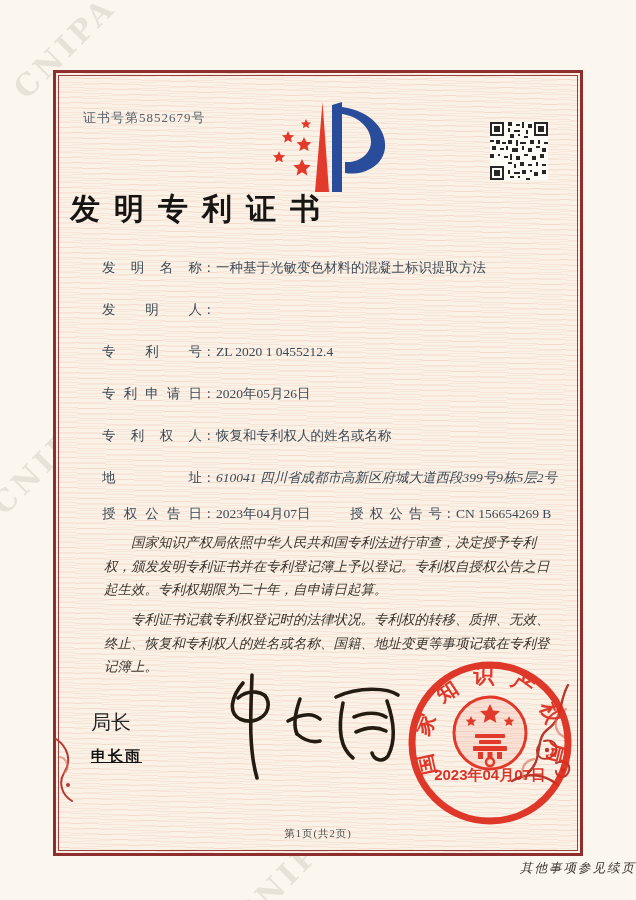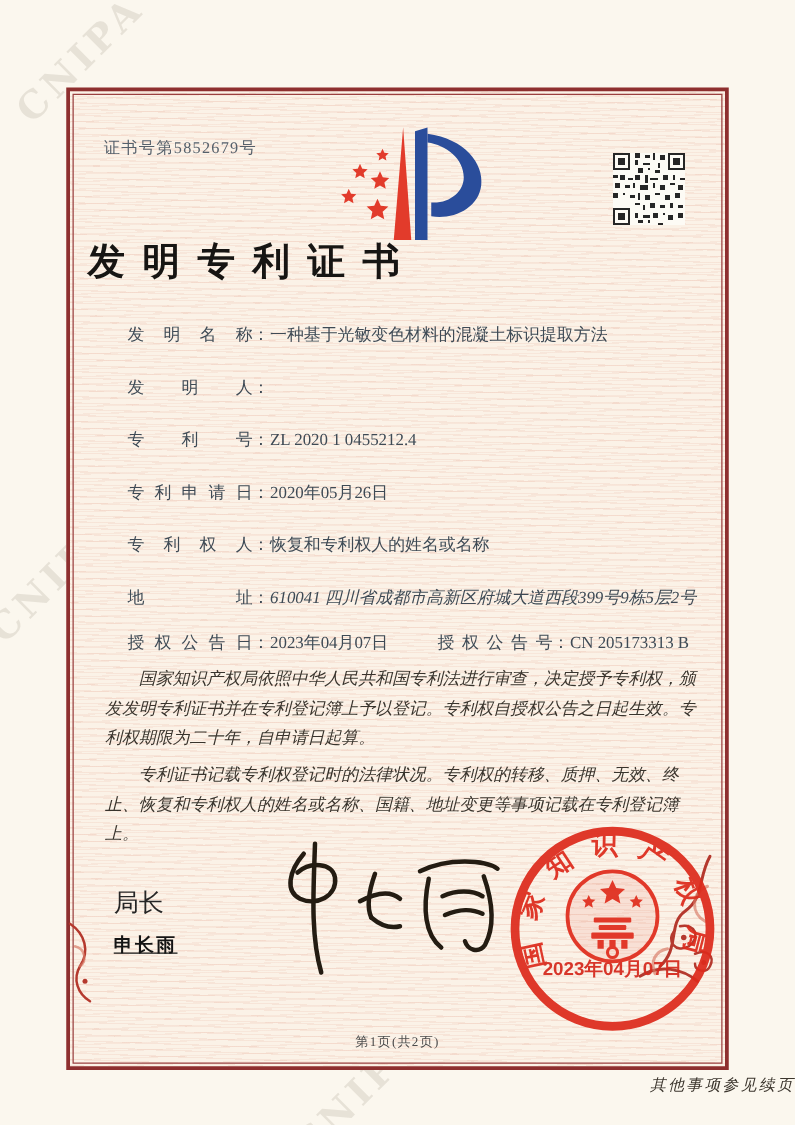--- a/index.html
+++ b/index.html
@@ -63,21 +63,21 @@
   .frow.addr { margin-bottom:18px; }
   .dualrow { display:flex; }
   .dualrow .cell1 { flex:none; width:248px; display:flex; }
   .dualrow .cell2 { flex:1; display:flex;justify-content:flex-end; }
   .dualrow .flabel2 { flex:none; display:inline-block; width:92px; text-align:justify; text-align-last:justify; }
   
   .bodytext {
     position:absolute; left:28px; top:458px; width:476px;
     font-size:13.5px; font-style:italic; color:#39342d; line-height:1.75;
   }
-  .bodytext p { text-indent:2em; margin-bottom:6px; }
+  .bodytext p { text-indent:2em; margin-bottom:6px;margin-left:20px; }
   
   .officer-title { position:absolute; left:35px; top:636px; font-size:20px; color:#262626; font-family:"Liberation Sans",sans-serif; }
   .officer-name  { position:absolute; left:35px; top:674px; font-size:15px; font-weight:bold; color:#141414; font-family:"Liberation Sans",sans-serif; letter-spacing:2px;text-decoration:underline; }
   .signature { position:absolute; left:135px; top:596px; width:212px; height:116px; }
   
   .seal { position:absolute; left:349px; top:585px; width:170px; height:170px; opacity:0.93; }
   
   .flourish-br { position:absolute; right:6px; bottom:62px; width:88px; height:110px; }
   .flourish-bl { position:absolute; left:-2px; bottom:48px; width:40px; height:72px; }
   
@@ -220,21 +220,21 @@
     </div>
     <div class="frow dualrow">
       <span class="cell1">
         <span class="flabel">授权公告日</span>
           <span class="fcolon">：</span>
         <span class="fvalue">2023年04月07日</span>
       </span>
       <span class="cell2">
         <span class="flabel2">授权公告号</span>
           <span class="fcolon">：</span>
-        <span class="fvalue">CN 205173313 B</span>
+        <span class="fvalue">CN 156654269 B</span>
       </span>
     </div>
   </div>
 
   <div class="bodytext">
     <p>国家知识产权局依照中华人民共和国专利法进行审查，决定授予专利权，颁发发明专利证书并在专利登记簿上予以登记。专利权自授权公告之日起生效。专利权期限为二十年，自申请日起算。</p>
     <p>专利证书记载专利权登记时的法律状况。专利权的转移、质押、无效、终止、恢复和专利权人的姓名或名称、国籍、地址变更等事项记载在专利登记簿上。</p>
   </div>
 
   <div class="officer-title">局长</div>

